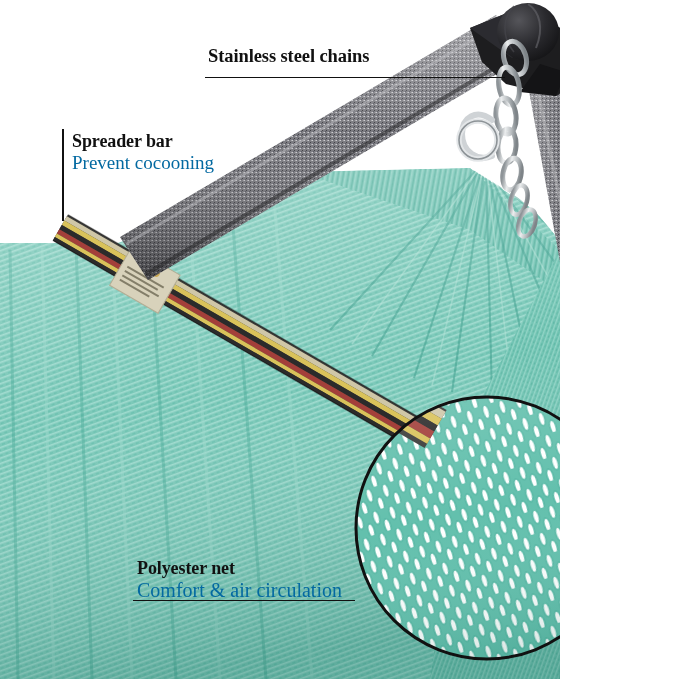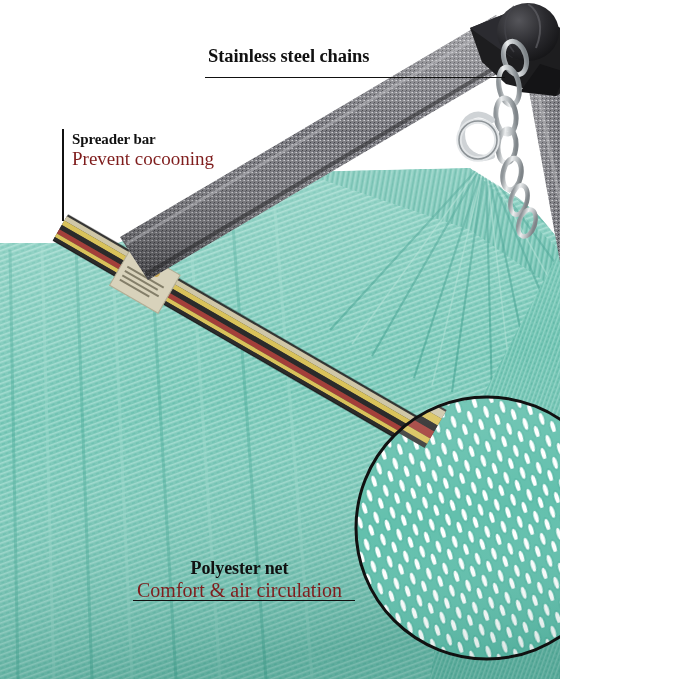--- a/index.html
+++ b/index.html
@@ -27,47 +27,46 @@
   
   .callout {
     position: absolute;
     line-height: 1.16;
     color: #1a1a1a;
     white-space: nowrap;
   }
   .callout .title {
     font-family: "Liberation Serif", serif;
     font-weight: bold;
-    font-size: 15px;
+    font-size: 18px;
     letter-spacing: -0.1px;
     color: #111111;
     display: block;
   }
   .callout .sub {
     font-family: "Liberation Serif", serif;
     font-weight: normal;
     font-size: 19px;
-    color: #7f1d1d;
+    color: #0369a1;
     display: block;
   }
   #callout-chains {
     left: 208px;
     top: 46px;
   }
   #callout-chains .title {
     font-size: 18.5px;
   }
   #callout-spreader {
     left: 72px;
     top: 131px;
   }
   #callout-net {
     left: 137px;
     top: 558px;
-    text-align: center;
   }
   #callout-net .title { font-size: 18px; }
   #callout-net .sub { font-size: 20px; }
 
   .rule-h {
     position: absolute;
     height: 1.4px;
     background: #111111;
   }
   .rule-v {

